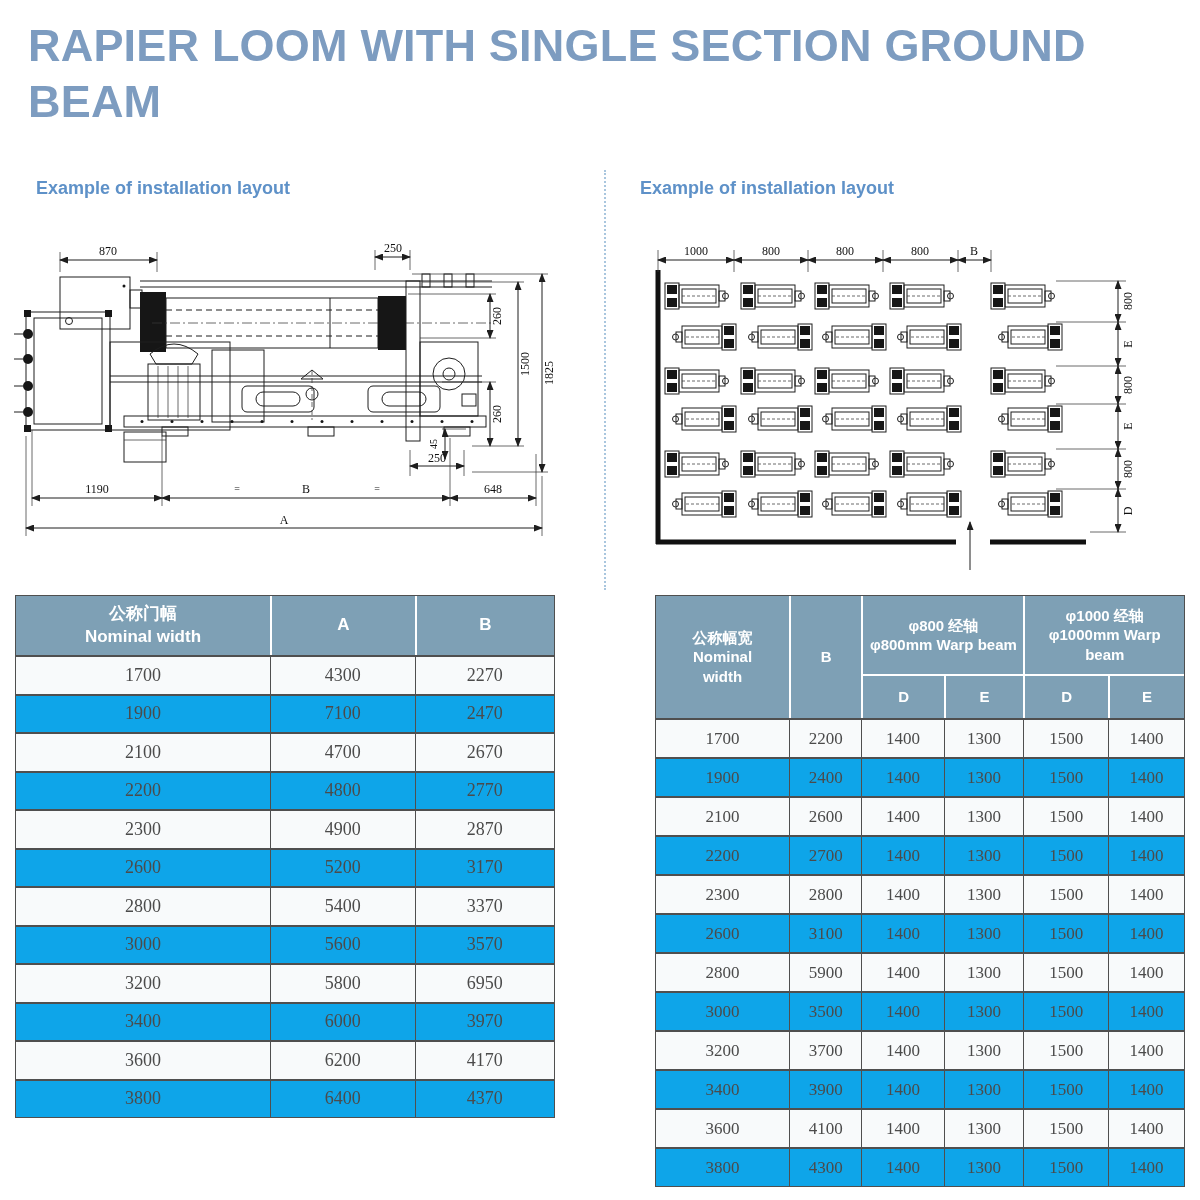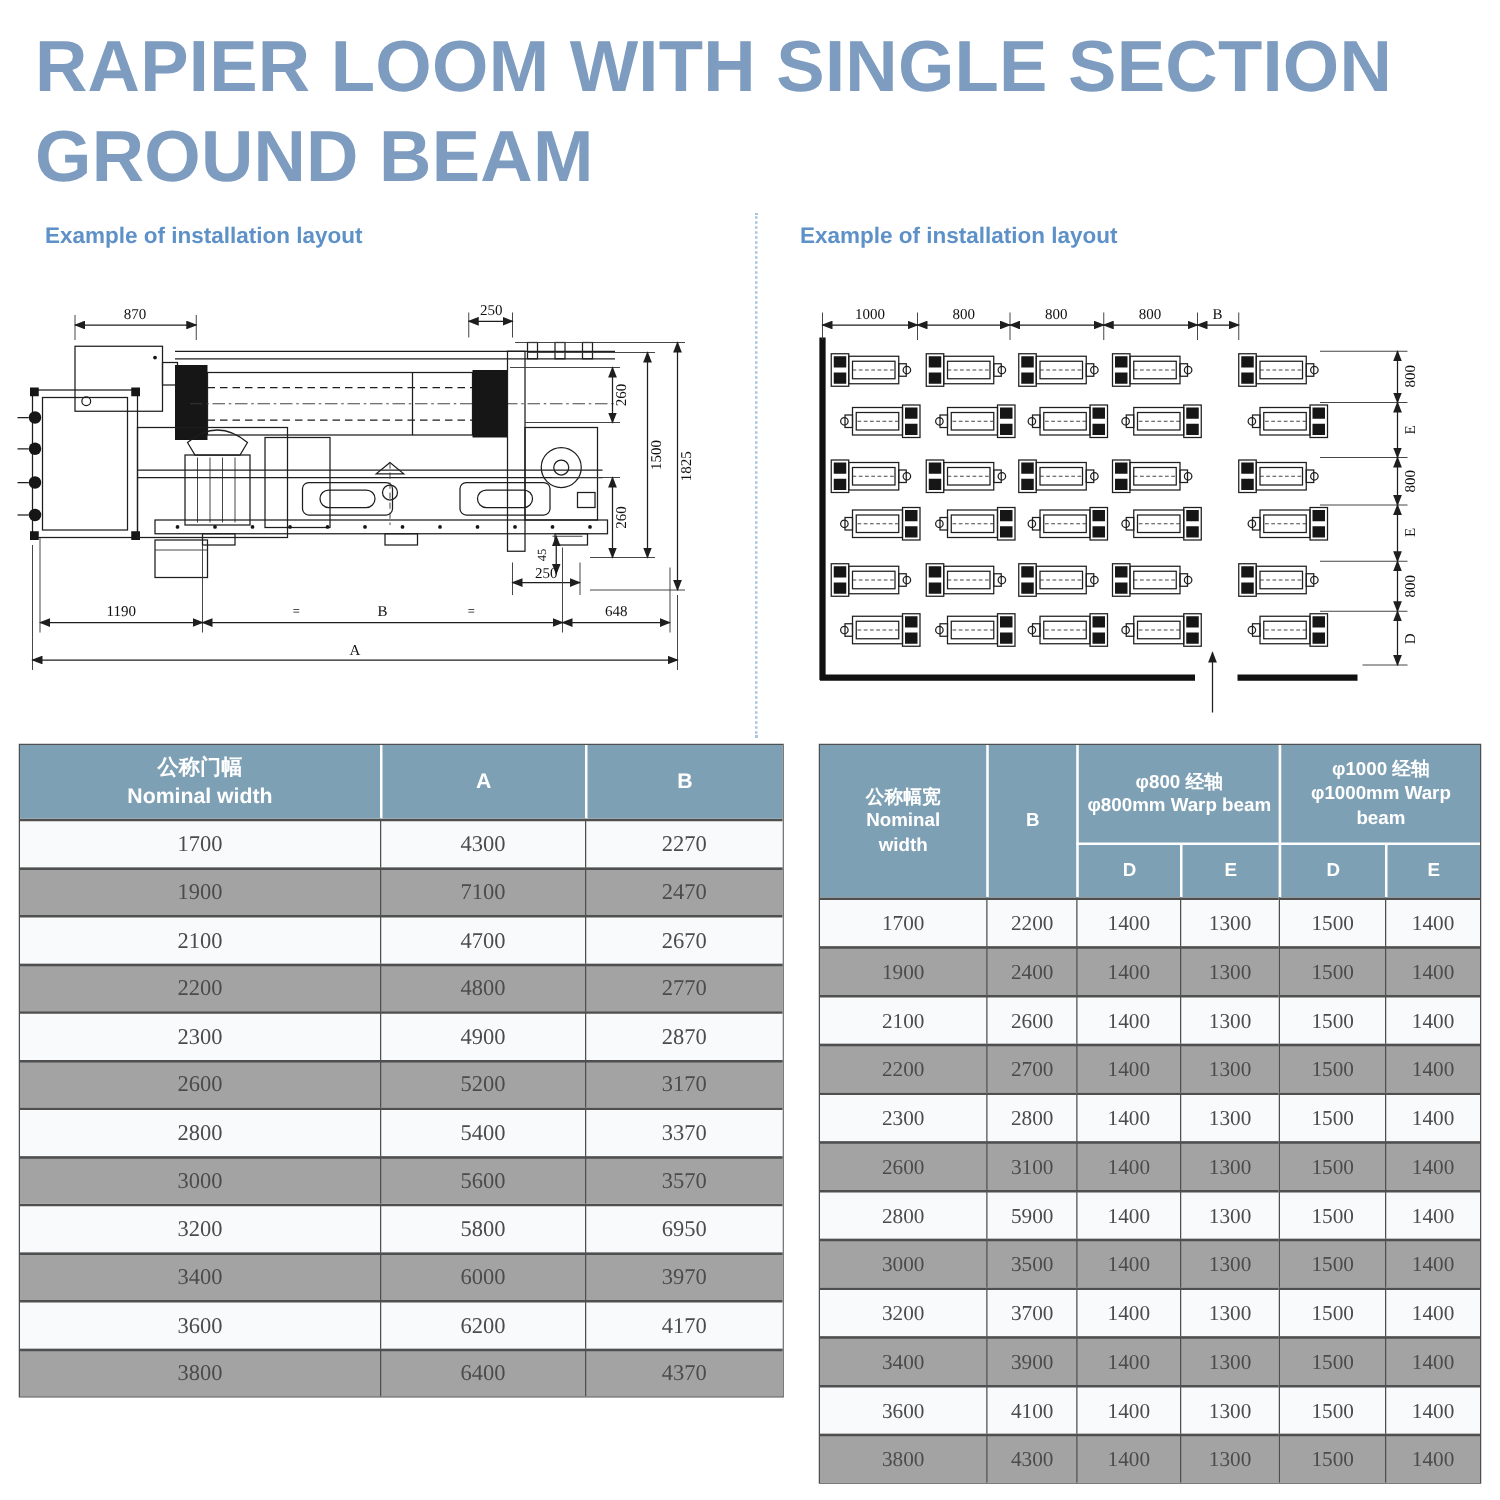--- a/index.html
+++ b/index.html
@@ -2,21 +2,21 @@
 <html><head>
 <meta charset="utf-8">
 <style>
   html,body { margin:0; padding:0; background:#fff; }
   .page {
     position:relative; width:1200px; height:1200px; background:#ffffff;
     font-family:"Liberation Sans", sans-serif; overflow:hidden;
   }
   .title {
     position:absolute; left:28px; top:18px; width:1160px;
-    font-weight:bold; font-size:58px; line-height:1.24;
+    font-weight:bold; font-size:45px; line-height:1.24;
     color:#7D9CC0; letter-spacing:0.2px;
   }
   .section-label {
     position:absolute; top:178px; font-size:18px; font-weight:bold; color:#5E91C8;
   }
   .section-label.left { left:36px; }
   .section-label.right { left:640px; }
   .divider {
     position:absolute; left:604px; top:170px; height:420px; width:0;
     border-left:2px dotted #A9C6DE;
@@ -31,25 +31,25 @@
     background:#7EA0B5; color:#ffffff; font-weight:bold; text-align:center;
     vertical-align:middle; padding:2px 2px;
   }
   .tbl td {
     border-top:2px solid #4F4F4F; border-left:1px solid #4F4F4F;
     text-align:center; vertical-align:middle;
     font-family:"Liberation Serif", serif; color:#4B4B4B;
     background:#F8FAFB; padding:0;
   }
   .tbl td:first-child { border-left:none; }
-  .tbl tr.alt td { background:#a3a3a3; }
+  .tbl tr.alt td { background:#0ea5e9; }
   .wsep { border-left:2px solid #ffffff; }
   .pre { white-space:pre-line; }
 
-  .tbl-left { position:absolute; left:15px; top:595px; width:612px; }
+  .tbl-left { position:absolute; left:15px; top:595px; width:540px; }
   .tbl-left th { font-size:17px; height:55px; line-height:1.35; }
   .tbl-left td { font-size:18px; height:36.5px; }
 
   .tbl-right { position:absolute; left:655px; top:595px; width:530px; }
   .tbl-right th { font-size:15px; line-height:1.3; }
   .tbl-right th.grp { height:74px; border-bottom:2px solid #ffffff; }
   .tbl-right th.sub { height:38px; border-bottom:none; }
   .tbl-right th[rowspan] { border-bottom:none;margin-left:24px; }
   .tbl-right td { font-size:17px; height:37px; }
 

